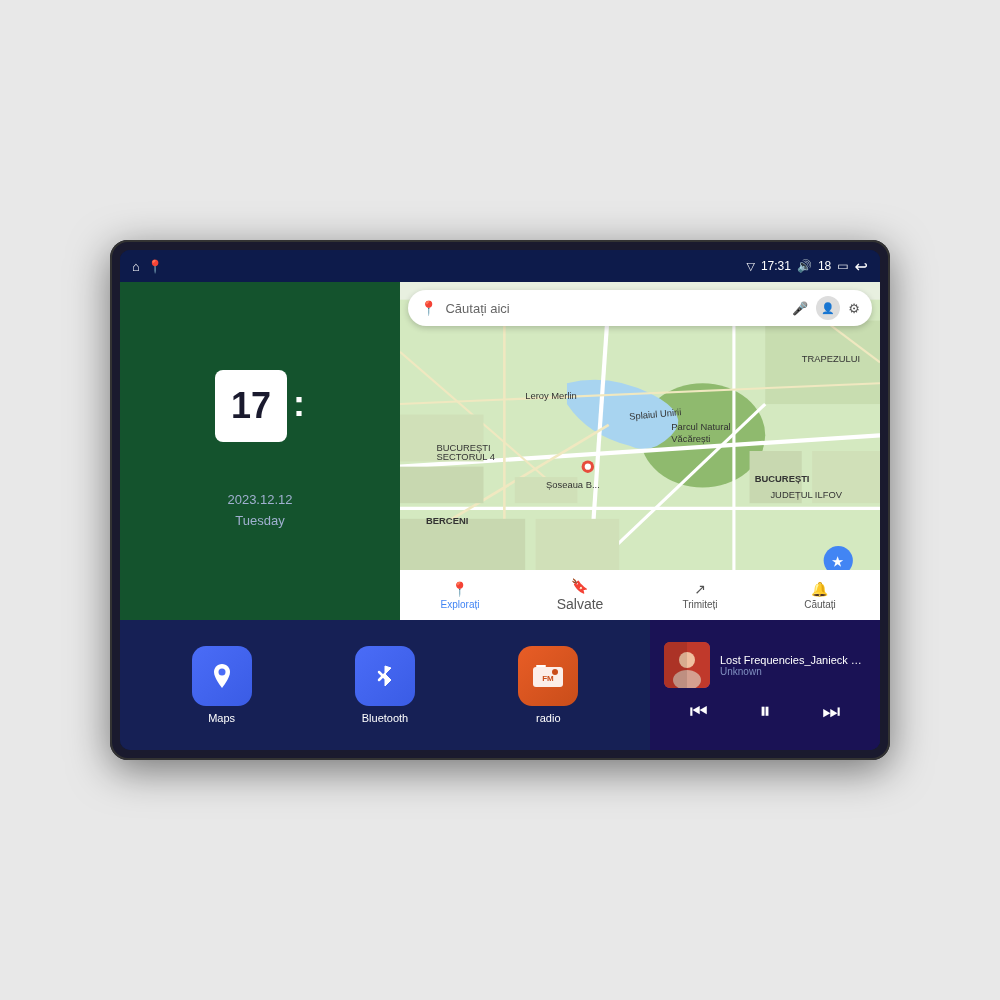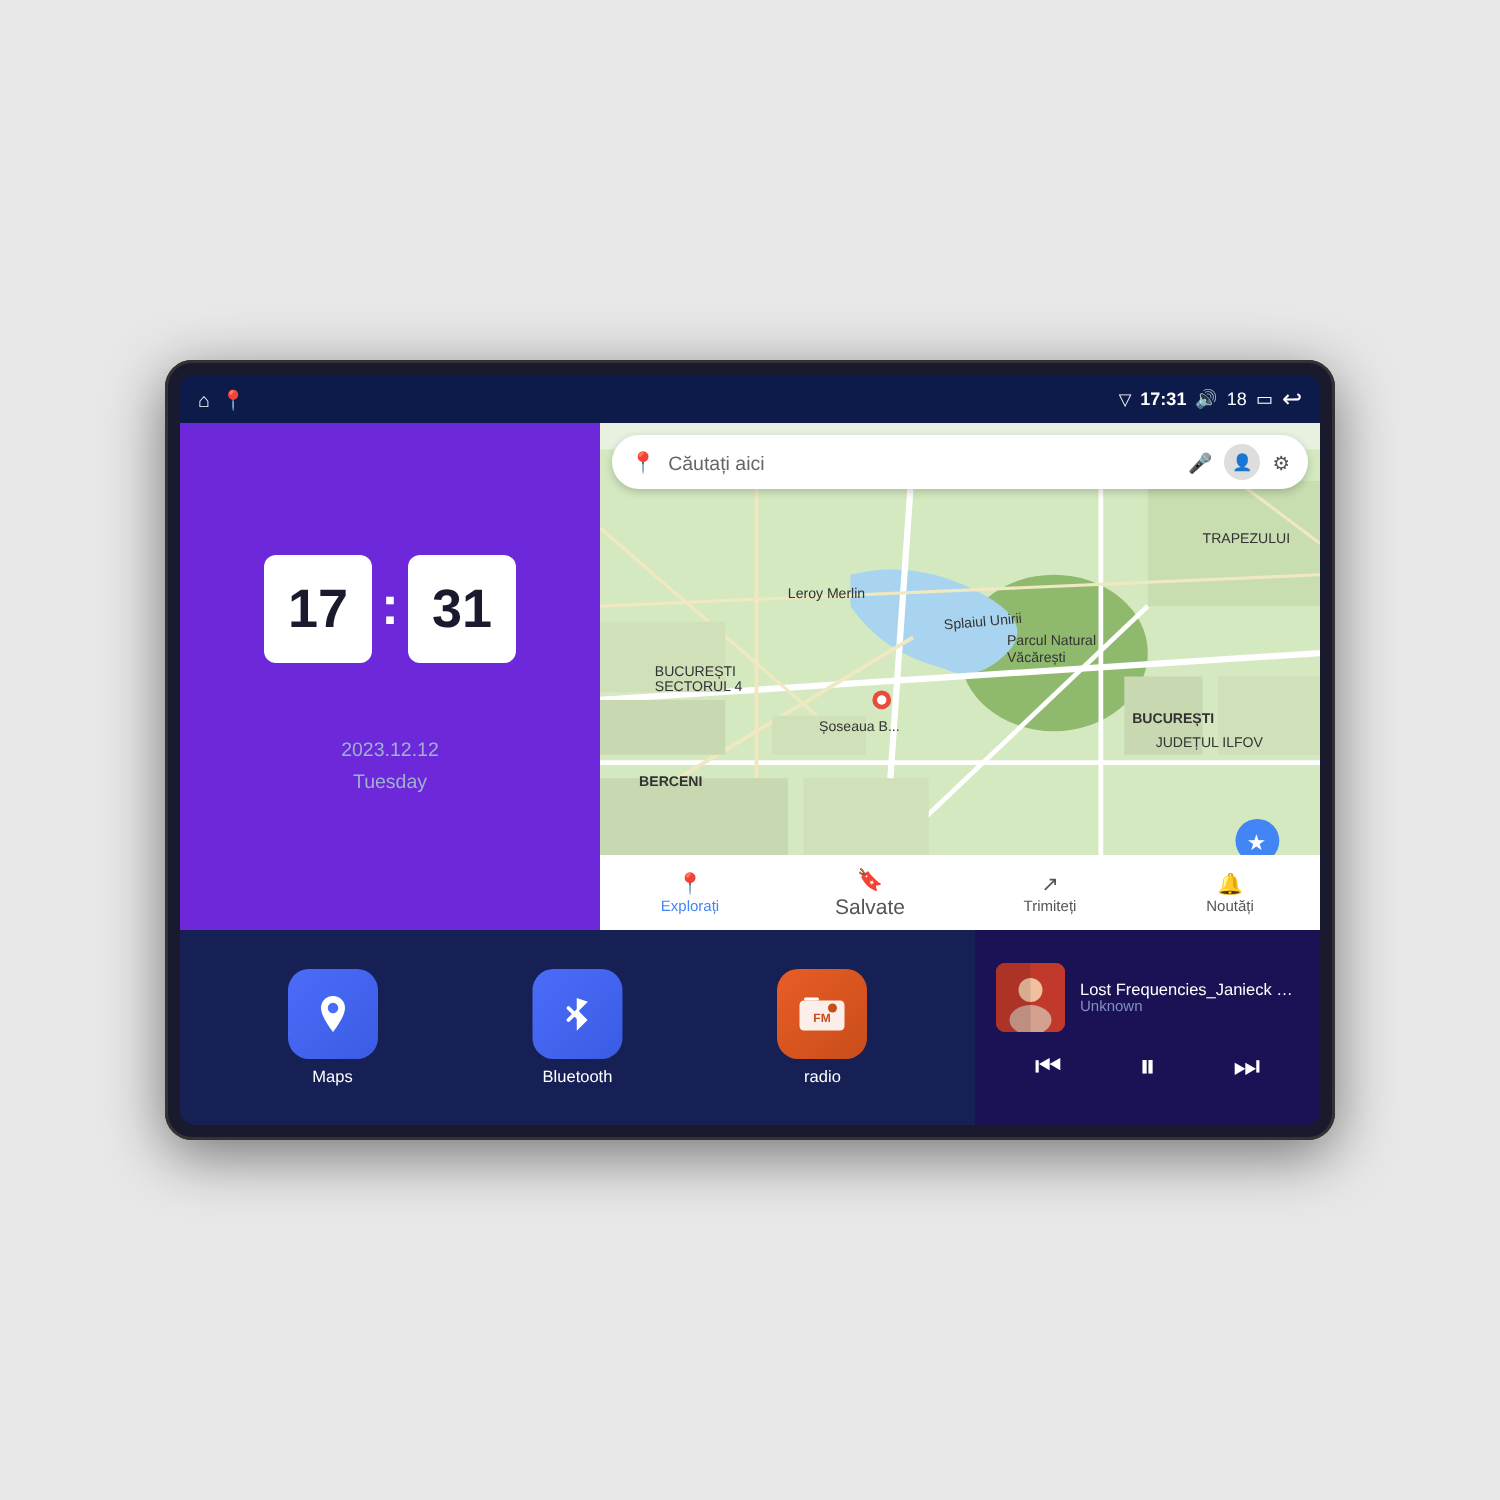--- a/index.html
+++ b/index.html
@@ -71,21 +71,21 @@
     
     .top-row {
       display: flex;
       flex: 1;
       overflow: hidden;
     }
 
     
     .clock-widget {
       width: 280px;
-      background: #6d28d9;
+      background: #14532d;
       flex-shrink: 0;
       display: flex;
       flex-direction: column;
       align-items: center;
       justify-content: center;
       padding: 20px;
       gap: 10px;
     }
     .clock-display {
       display: flex;
@@ -319,37 +319,36 @@
 <div class="device-wrapper">
   <div class="screen">
 
     <div class="status-bar">
       <div class="status-left">
         <span class="status-icon">⌂</span>
         <span class="status-icon">📍</span>
       </div>
       <div class="status-right">
         <span style="font-size:11px;">▽</span>
-        <span style="font-weight:bold;">17:31</span>
+        <span style="font-weight:normal;">17:31</span>
         <span>🔊</span>
         <span>18</span>
         <span>▭</span>
         <span style="font-size:16px;">↩</span>
       </div>
     </div>
 
     <div class="main-content">
 
       <div class="top-row">
 
         <div class="clock-widget">
           <div class="clock-display">
             <div class="clock-block">17</div>
             <span class="clock-colon">:</span>
-            <div class="clock-block">31</div>
           </div>
           <div class="clock-date">
             <span>2023.12.12</span><br>
             <span>Tuesday</span>
           </div>
         </div>
 
         <div class="map-widget">
           
           <svg class="map-svg" viewBox="0 0 460 290" xmlns="http://www.w3.org/2000/svg">
@@ -420,21 +419,21 @@
             <div class="map-bottom-item">
               <span class="map-bottom-icon">🔖</span>
               <span style="font-size:14px;color:#555;">Salvate</span>
             </div>
             <div class="map-bottom-item">
               <span class="map-bottom-icon">↗</span>
               <span style="font-size:10px;color:#555;">Trimiteți</span>
             </div>
             <div class="map-bottom-item">
               <span class="map-bottom-icon">🔔</span>
-              <span style="font-size:10px;color:#555;">Noutăți</span>
+              <span style="font-size:10px;color:#555;">Căutați</span>
             </div>
           </div>
         </div>
       </div>
 
       <div class="bottom-row">
 
         <div class="apps-section">
 
 

